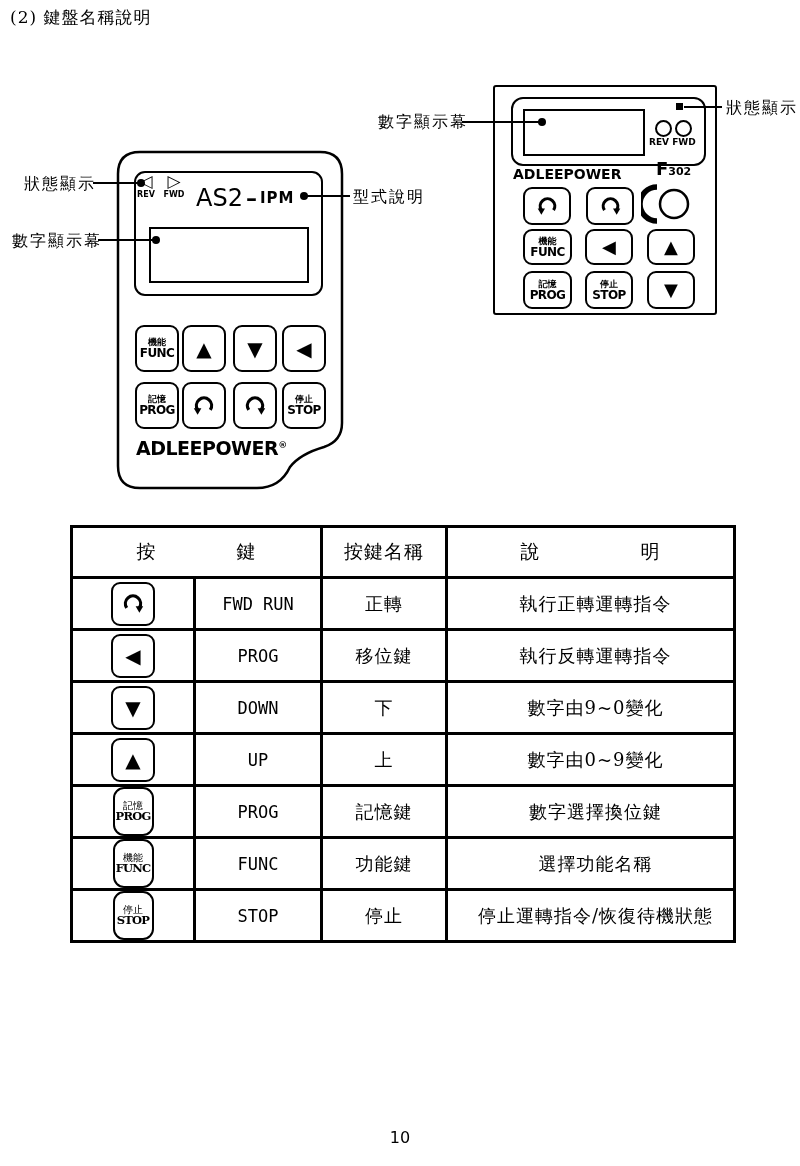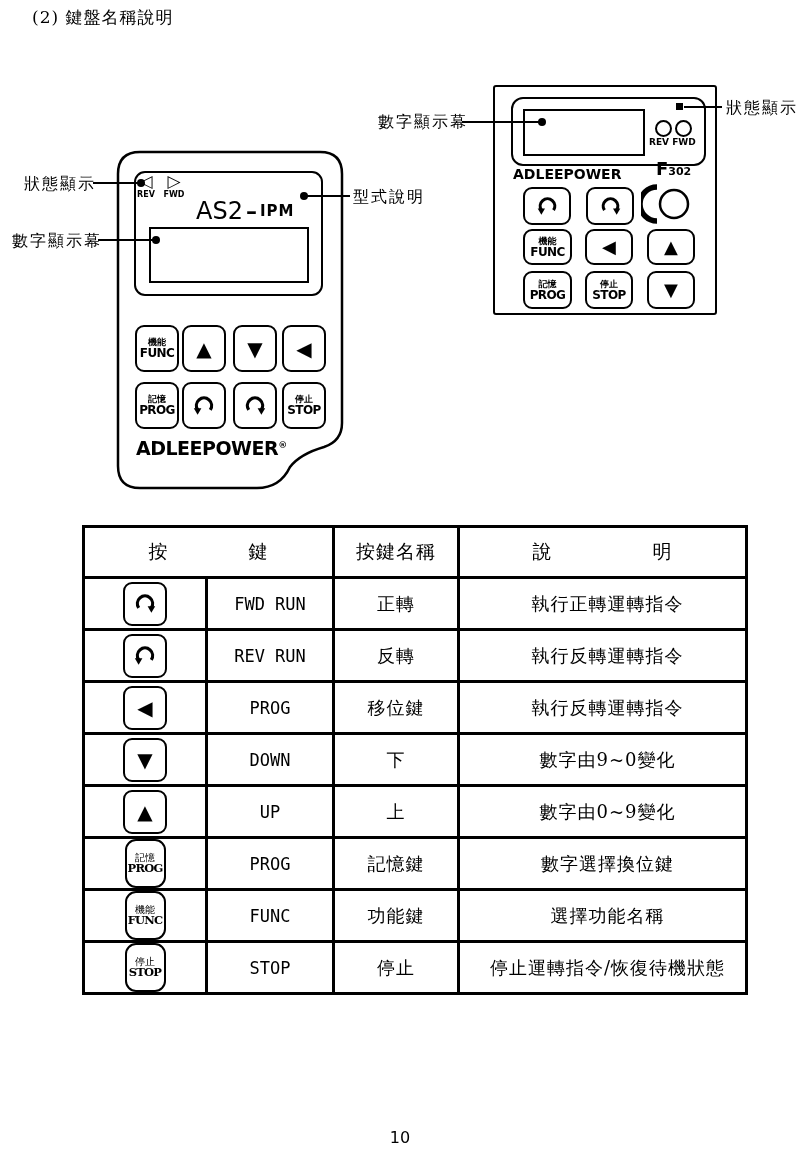--- a/index.html
+++ b/index.html
@@ -33,38 +33,38 @@
   .tbtn{display:inline-flex;flex-direction:column;align-items:center;justify-content:center;
         border:2.5px solid #000;border-radius:9px;width:40px;height:40px;background:#fff;line-height:1;}
   .tbtn.tall{width:37px;height:45px;border-radius:11px;}
   .tbtn .cn{font-size:10px;letter-spacing:0;}
   .tbtn .en{font-weight:900;font-size:11.5px;letter-spacing:-0.8px;}
   .pagenum{font-size:16px;}
 </style>
 </head>
 <body>
 
-<div class="abs cjk" style="left:32px;top:6px;font-size:17px;letter-spacing:1px;">(2) 鍵盤名稱說明</div>
+<div class="abs cjk" style="left:10px;top:6px;font-size:17px;letter-spacing:1px;">(2) 鍵盤名稱說明</div>
 
 <svg class="abs" style="left:108px;top:145px;" width="245" height="355" viewBox="0 0 245 355">
   <path d="M32 7 H212 Q234 7 234 29 V278 Q234 296 216 302 Q192 309 182 322 Q172 343 149 343 H32 Q10 343 10 321 V29 Q10 7 32 7 Z" fill="#fff" stroke="#000" stroke-width="2.5"></path>
   <rect x="27" y="27" width="187" height="123" rx="10" fill="#fff" stroke="#000" stroke-width="2"></rect>
   <rect x="42" y="83" width="158" height="54" fill="#fff" stroke="#000" stroke-width="2"></rect>
 </svg>
 
 <div class="abs" style="left:133px;top:173px;width:26px;text-align:center;">
   <div class="outline-tri">◁</div>
   <div class="ind-lab">REV</div>
 </div>
 <div class="abs" style="left:161px;top:173px;width:26px;text-align:center;">
   <div class="outline-tri">▷</div>
   <div class="ind-lab">FWD</div>
 </div>
 
-<div class="abs" style="left:196px;top:197px;display:flex;align-items:center;">
+<div class="abs" style="left:196px;top:184px;display:flex;align-items:center;">
   <span style="font-size:24px;">AS2</span>
   <span style="font-size:22px;font-weight:bold;margin:0 3px;">–</span>
   <span style="font-size:15px;font-weight:600;letter-spacing:1px;">IPM</span>
 </div>
 
 <div class="kbtn" style="left:135px;top:325px;width:40px;height:43px;">
   <span class="btn-cn">機能</span>
   <span class="btn-en">FUNC</span>
 </div>
 <div class="kbtn" style="left:182px;top:325px;width:40px;height:43px;">
@@ -170,21 +170,21 @@
 </div>
 
 <div class="abs cjk label" style="left:378px;top:112px;">數字顯示幕</div>
 <div class="hline" style="left:462px;top:121px;width:80px;"></div>
 <div class="dot" style="left:538px;top:118px;"></div>
 
 <div class="sqdot" style="left:676px;top:103px;"></div>
 <div class="hline" style="left:684px;top:106px;width:38px;"></div>
 <div class="abs cjk label" style="left:726px;top:98px;">狀態顯示</div>
 
-<table class="keys abs cjk" style="left:82px;top:525px;padding-left:10px;">
+<table class="keys abs cjk" style="left:70px;top:525px;padding-left:10px;">
   <colgroup>
     <col style="width:123px;">
       <col style="width:127px;">
       <col style="width:125px;">
       <col style="width:288px;">
   </colgroup>
   <tbody>
       <tr>
     <th colspan="2" class="hdr">按　　　　鍵</th>
     <th class="hdr">按鍵名稱</th>
@@ -198,33 +198,20 @@
               <path d="M6.2 15.5 A7 7 0 1 1 17.8 15.5" fill="none" stroke="#000" stroke-width="3"></path>
               <path d="M14.4 14 L21.4 14 L17.9 20 Z" fill="#000"></path>
             </svg>
       </span>
     </td>
     <td class="key-latin">FWD RUN</td>
     <td class="cjk18">正轉</td>
     <td class="cjk18 desc">執行正轉運轉指令</td>
   </tr>
 
-  <tr>
-    <td>
-      <span class="tbtn">
-        <svg class="arcsvg" width="26" height="26" viewBox="0 0 24 24">
-              <path d="M17.8 15.5 A7 7 0 1 0 6.2 15.5" fill="none" stroke="#000" stroke-width="3"></path>
-              <path d="M2.6 14 L9.6 14 L6.1 20 Z" fill="#000"></path>
-            </svg>
-      </span>
-    </td>
-    <td class="key-latin">REV RUN</td>
-    <td class="cjk18">反轉</td>
-    <td class="cjk18 desc">執行反轉運轉指令</td>
-  </tr>
 
   <tr>
     <td>
       <span class="tbtn">
             <span class="tri">◀</span>
           </span>
     </td>
     <td class="key-latin">PROG</td>
     <td class="cjk18">移位鍵</td>
     <td class="cjk18 desc">執行反轉運轉指令</td>

